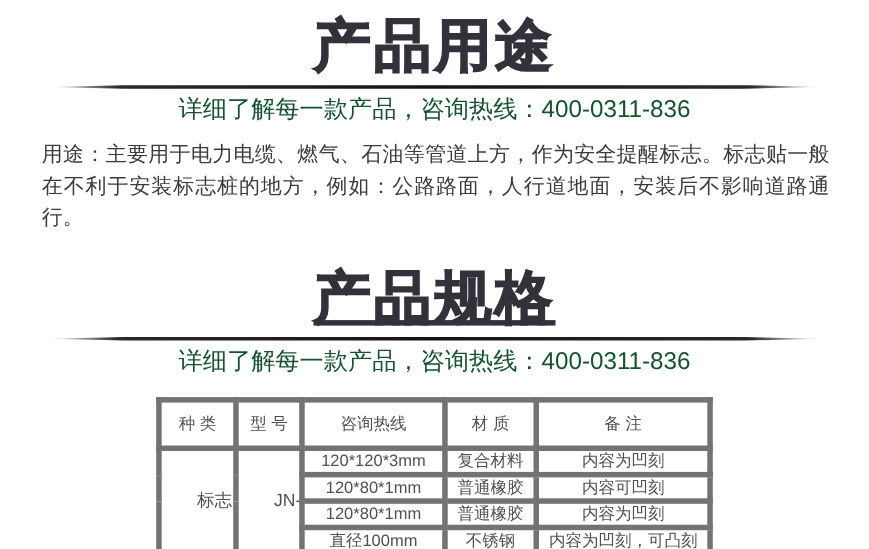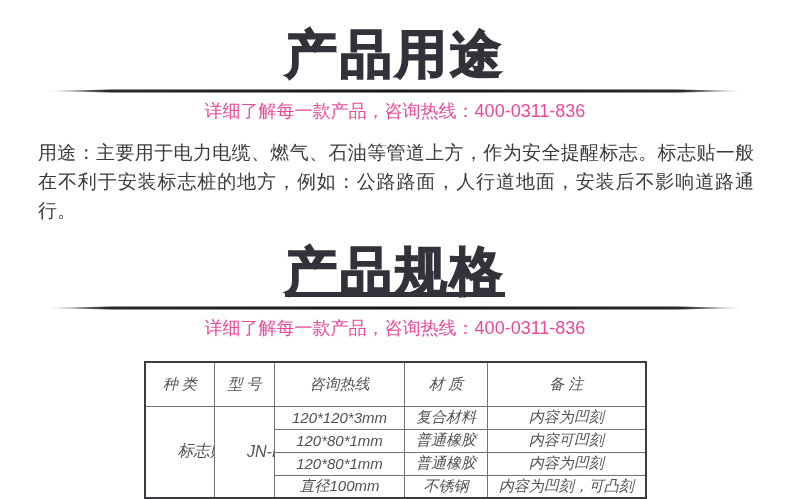--- a/index.html
+++ b/index.html
@@ -10,21 +10,21 @@
     height: 499px;
     background: #ffffff;
     overflow: hidden;
     font-family: "Liberation Sans", "DejaVu Sans", sans-serif;
   }
   .page { width: 790px; height: 499px; }
 
   
   .big-title {
     margin: 0;
-    padding-top: 24px;
+    padding-top: 12px;
     text-align: center;
     font-size: 52px;
     line-height: 60px;
     font-weight: 900;
     color: #32323a;
     letter-spacing: 3px;
     -webkit-text-stroke: 1.5px #32323a;
   }
   .section-specs .big-title { padding-top: 16px; text-decoration: underline; }
 
@@ -34,52 +34,51 @@
     height: 4px;
     margin: 5px auto 0;
     background: linear-gradient(to right,
       rgba(34,34,34,0) 0%, #2a2a2a 9%, #141414 50%, #2a2a2a 91%, rgba(34,34,34,0) 100%);
     clip-path: polygon(0 50%, 10% 10%, 90% 10%, 100% 50%, 90% 90%, 10% 90%);
   }
 
   .hotline {
     margin-top: 7px;
     text-align: center;
-    font-size: 18px;
+    font-size: 22px;
     line-height: 22px;
-    color: #ec4899;
+    color: #14532d;
   }
 
   .usage-paragraph {
-    margin: 16px 36px 0 38px;
+    margin: 16px 36px 12px 38px;
     font-size: 19px;
     line-height: 29px;
     color: #3b3b3b;
     text-align: justify;
   }
 
   
   .spec-table {
     margin: 22px auto 0;
     border-collapse: collapse;
     table-layout: fixed;
     width: 501px;
     color: #515155;
     font-size: 15px;
     border: 2px solid #3c3c40;
   }
   .spec-table th, .spec-table td {
-    border: 1px solid #737373;
+    border: 5px solid #737373;
     text-align: center;
     vertical-align: middle;
     padding: 0;
     font-weight: normal;
     overflow: hidden;
     white-space: nowrap;
-    font-style: italic;
   }
   .spec-table thead tr { height: 44px; }
   .spec-table tbody tr { height: 23px; }
   .spec-table .cell-category, .spec-table .cell-model { font-size: 16px; padding-left: 32px; }
 </style>
 </head>
 <body>
 
 <div class="page">
 

